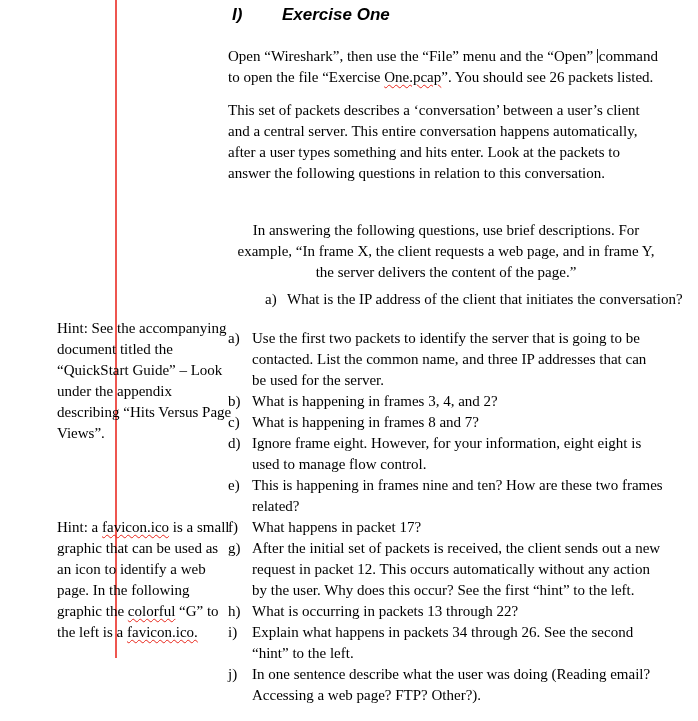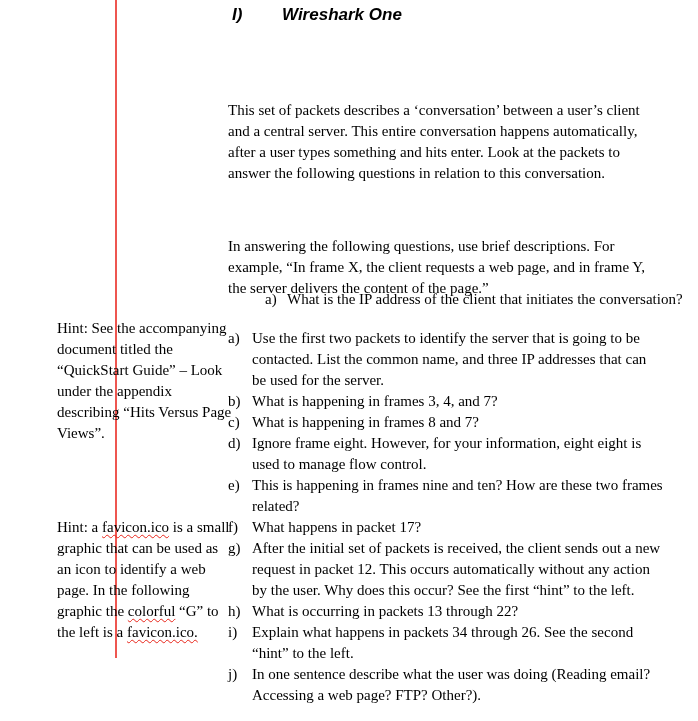--- a/index.html
+++ b/index.html
@@ -21,21 +21,21 @@
   .main-block{position:absolute;left:228px;width:436px;font-size:15px;line-height:21px;}
   .doc-title{
     top:4px;
     font-family:"Liberation Sans", sans-serif;
     font-weight:bold;font-style:italic;font-size:17px;line-height:22px;
     display:flex;
   }
   .doc-title .num{width:50px;flex:0 0 50px;padding-left:4px;}
   .p1{top:46px;}
   .p2{top:100px;}
-  .p3{top:236px;}
+  .p3{top:220px;text-align:center;}
 
   .inner-item{top:289px;padding-left:59px;}
   .inner-item .letter{position:absolute;left:37px;width:22px;}
 
   .q-list{top:328px;}
   .q-item{position:relative;padding-left:24px;}
   .q-item .letter{position:absolute;left:0;width:24px;}
 
   .misspelled{
     text-decoration-line:underline;
@@ -60,35 +60,36 @@
 </style>
 </head>
 <body>
 
 <div class="page">
 
   <div class="margin-line"></div>
 
   <div class="main-block doc-title">
     <span class="num">I)</span>
-    <span>Wireshark One</span>
+    <span>Exercise One</span>
   </div>
 
+  <div class="main-block p1"><span>Open “Wireshark”, then use the “File” menu and the “Open” </span><span class="caret"></span><span>command to open the file “Exercise </span><span class="misspelled">One.pcap</span><span>”. You should see 26 packets listed.</span></div>
 
   <div class="main-block p2">This set of packets describes a ‘conversation’ between a user’s client and a central server. This entire conversation happens automatically, after a user types something and hits enter. Look at the packets to answer the following questions in relation to this conversation.</div>
 
   <div class="main-block p3">In answering the following questions, use brief descriptions. For example, “In frame X, the client requests a web page, and in frame Y, the server delivers the content of the page.”</div>
 
   <div class="main-block inner-item">
     <span class="letter">a)</span><span>What is the IP address of the client that initiates the conversation?</span>
   </div>
 
   <div class="main-block q-list">
     <div class="q-item"><span class="letter">a)</span><span>Use the first two packets to identify the server that is going to be contacted. List the common name, and three IP addresses that can be used for the server.</span></div>
-    <div class="q-item"><span class="letter">b)</span><span>What is happening in frames 3, 4, and 7?</span></div>
+    <div class="q-item"><span class="letter">b)</span><span>What is happening in frames 3, 4, and 2?</span></div>
     <div class="q-item"><span class="letter">c)</span><span>What is happening in frames 8 and 7?</span></div>
     <div class="q-item"><span class="letter">d)</span><span>Ignore frame eight. However, for your information, eight eight is used to manage flow control.</span></div>
     <div class="q-item"><span class="letter">e)</span><span>This is happening in frames nine and ten? How are these two frames related?</span></div>
     <div class="q-item"><span class="letter">f)</span><span>What happens in packet 17?</span></div>
     <div class="q-item"><span class="letter">g)</span><span>After the initial set of packets is received, the client sends out a new request in packet 12. This occurs automatically without any action by the user. Why does this occur? See the first “hint” to the left.</span></div>
     <div class="q-item"><span class="letter">h)</span><span>What is occurring in packets 13 through 22?</span></div>
     <div class="q-item"><span class="letter">i)</span><span>Explain what happens in packets 34 through 26. See the second “hint” to the left.</span></div>
     <div class="q-item"><span class="letter">j)</span><span>In one sentence describe what the user was doing (Reading email? Accessing a web page? FTP? Other?).</span></div>
   </div>
 

